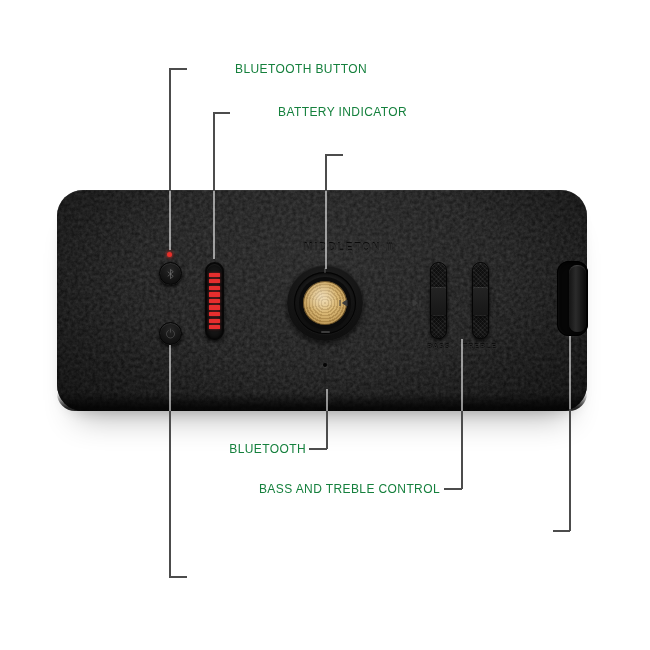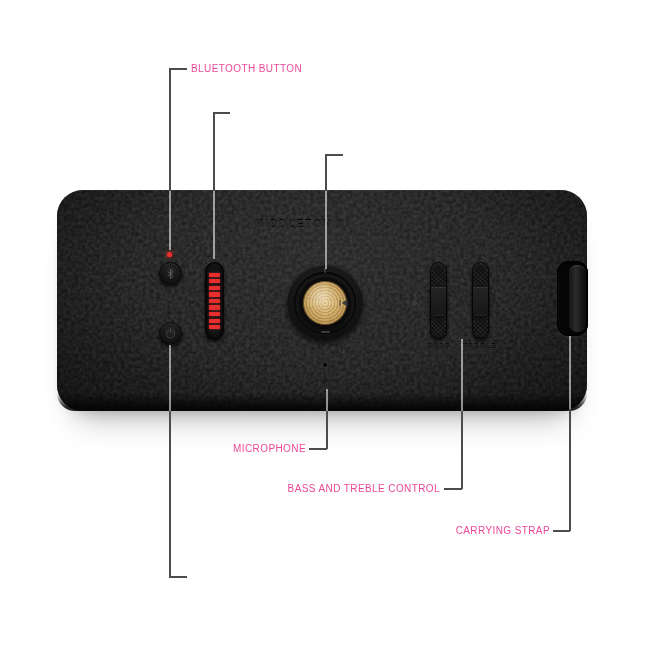--- a/index.html
+++ b/index.html
@@ -12,21 +12,21 @@
     background:radial-gradient(ellipse at 50% 30%, #1e1e1e 0%, #141414 55%, #0d0d0d 100%);
     box-shadow:0 26px 32px -20px rgba(0,0,0,.30), 0 8px 14px -8px rgba(0,0,0,.18),
                inset 0 1px 1px rgba(255,255,255,.07), inset 0 -2px 4px rgba(0,0,0,.7);}
   .speaker .texture{position:absolute;left:0;top:0;border-radius:26px;opacity:.5;}
   .speaker .vignette{position:absolute;inset:0;border-radius:26px;
     background:radial-gradient(ellipse at 50% 38%, rgba(0,0,0,0) 50%, rgba(0,0,0,.40) 96%);}
   .speaker .bottomface{position:absolute;left:0;right:0;bottom:0;height:18px;
     border-radius:0 0 26px 26px;
     background:linear-gradient(to bottom, rgba(8,8,8,0) 0%, rgba(4,4,4,.85) 80%);}
 
-  .logo{position:absolute;left:198px;top:29px;width:140px;text-align:left;
+  .logo{position:absolute;left:198px;top:52px;width:140px;text-align:right;
     font-size:10px;font-weight:bold;letter-spacing:2px;color:#2e2e2e;
     text-shadow:0 -1px 0 rgba(0,0,0,.8), 0 1px 0 rgba(255,255,255,.04);}
 
   
   .rbtn{position:absolute;width:21px;height:21px;border-radius:50%;
     background:radial-gradient(circle at 50% 32%, #272727 0%, #161616 55%, #0a0a0a 100%);
     border:1px solid #050505;
     box-shadow:0 2px 3px rgba(0,0,0,.75), inset 0 1px 1px rgba(255,255,255,.10);
     display:flex;align-items:center;justify-content:center;}
   .led{position:absolute;width:5px;height:5px;border-radius:50%;background:var(--led,#e8302a);
@@ -83,22 +83,22 @@
       inset 2px 0 2px rgba(255,255,255,.05), 0 1px 1px rgba(255,255,255,.05);}
   .strapbar{position:absolute;left:512px;top:75px;width:17px;height:67px;border-radius:8px;
     background:linear-gradient(90deg, #141414 0%, #2b2b2b 40%, #1a1a1a 70%, #0a0a0a 100%);
     box-shadow:inset 0 1px 1px rgba(255,255,255,.12), 0 1px 2px rgba(0,0,0,.8);}
 
   
   .line-d{position:absolute;background:#4c4c4c;}
   .line-l{position:absolute;background:rgba(255,255,255,.55);}
 
   
-  .callout-label{position:absolute;font-size:10px;line-height:18px;color:#ec4899;
-    letter-spacing:.4px;white-space:nowrap;}
+  .callout-label{position:absolute;font-size:12px;line-height:18px;color:#15803d;
+    letter-spacing:.4px;white-space:nowrap;margin-left:44px;}
 </style>
 </head>
 <body>
 
 <div class="stage">
 
   <div class="speaker">
     <svg class="texture" width="530" height="221">
       <filter id="leather">
         <feTurbulence type="fractalNoise" baseFrequency="0.28" numOctaves="3" seed="7"></feTurbulence>
@@ -181,16 +181,16 @@
 
   <div class="line-l" style="left:569px;top:336px;width:1.5px;height:73px;"></div>
   <div class="line-d" style="left:569px;top:409px;width:1.5px;height:122px;"></div>
   <div class="line-d" style="left:553px;top:530px;width:17px;height:1.5px;"></div>
 
   <div class="line-l" style="left:169px;top:345px;width:1.5px;height:66px;"></div>
   <div class="line-d" style="left:169px;top:411px;width:1.5px;height:166px;"></div>
   <div class="line-d" style="left:169px;top:576px;width:18px;height:1.5px;"></div>
 
   <div class="callout-label" style="left:191px;top:60px;">BLUETOOTH BUTTON</div>
-  <div class="callout-label" style="right:344px;top:440px;">MICROPHONE</div>
+  <div class="callout-label" style="left:234px;top:103px;">BATTERY INDICATOR</div>
+  <div class="callout-label" style="right:344px;top:440px;">BLUETOOTH</div>
   <div class="callout-label" style="right:210px;top:480px;">BASS AND TREBLE CONTROL</div>
-  <div class="callout-label" style="right:100px;top:522px;">CARRYING STRAP</div>
 </div>
 
 </body></html>

